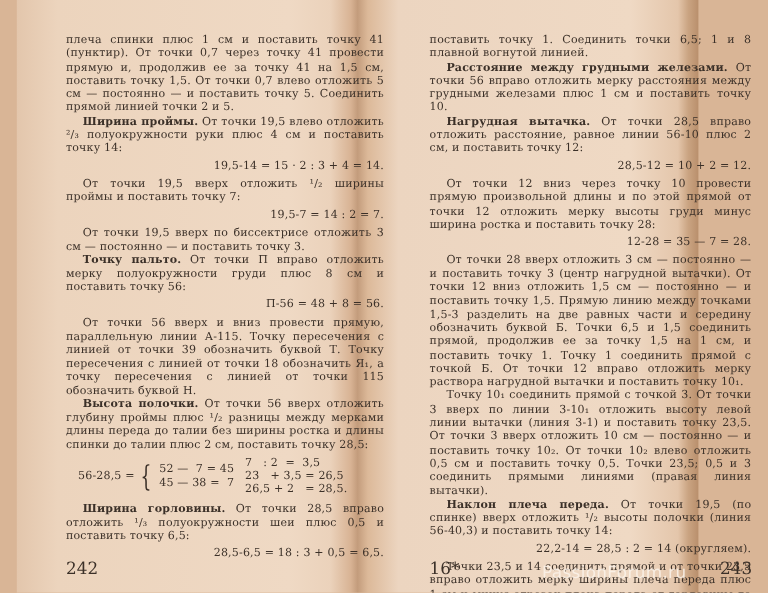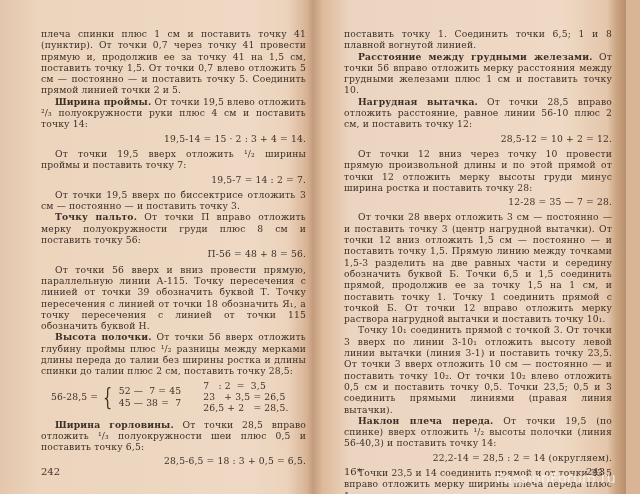--- a/index.html
+++ b/index.html
@@ -4,43 +4,43 @@
 <style>
   html, body { margin:0; padding:0; }
   body {
     width:640px; height:494px; overflow:hidden;
     background:#d9b596;
     font-family:"DejaVu Serif","Liberation Serif",serif;
     color:#3b3028;
     position:relative;
   }
   .spread {
-    position:absolute; left:0; top:0; width:626px; height:494px;
+    position:absolute; left:14px; top:0; width:568px; height:494px;
     background:linear-gradient(90deg,#e3c6ac 0%,#ecd4bd 6%,#efd9c4 40%,#ebd2bb 46%,#d8b394 49%,#c39c7c 50%,#dcb999 51.5%,#ecd5c0 56%,#efd9c4 90%,#e4c6ab 97%,#caa482 98.5%,#b98f6c 100%);
   }
   .page {
     position:absolute; top:28px;
     font-size:9.2px; line-height:11.3px;
     letter-spacing:0.15px;
   }
   .page.left { left:41px; width:265px; }
   .page.right { left:344px; width:268px; }
   .p { text-align:justify; text-indent:14px; margin:0; }
   .p.noind { text-indent:0; }
   .head { font-weight:bold; }
   .formula { text-align:right; margin:3px 0 4px 0; }
   .system {
     display:flex; align-items:center; margin:3px 0 5px 10px; font-size:9.2px;
   }
   .sys-lhs { margin-right:2px; }
   .brace { font-size:24px; line-height:20px; margin-right:3px; transform:scaleX(0.6); }
   .sys-col { display:flex; flex-direction:column; }
-  .sys-col.right { margin-left:22px; }
+  .sys-col.right { margin-left:9px; }
   .sys-row { white-space:pre; }
-  .pagenum { position:absolute; font-size:10px; }
+  .pagenum { position:absolute; font-size:14px; }
   .pn-left { left:41px; top:466px; }
   .pn-right { left:586px; top:466px; }
   .sig { left:344px; top:466px; }
   .watermark {
     position:absolute; right:10px; bottom:8px;
     font-family:"DejaVu Sans","Liberation Sans",sans-serif;
     font-size:14px; color:#fbf3ea; opacity:0.85; letter-spacing:0.3px;
   }
 </style>
 </head>

